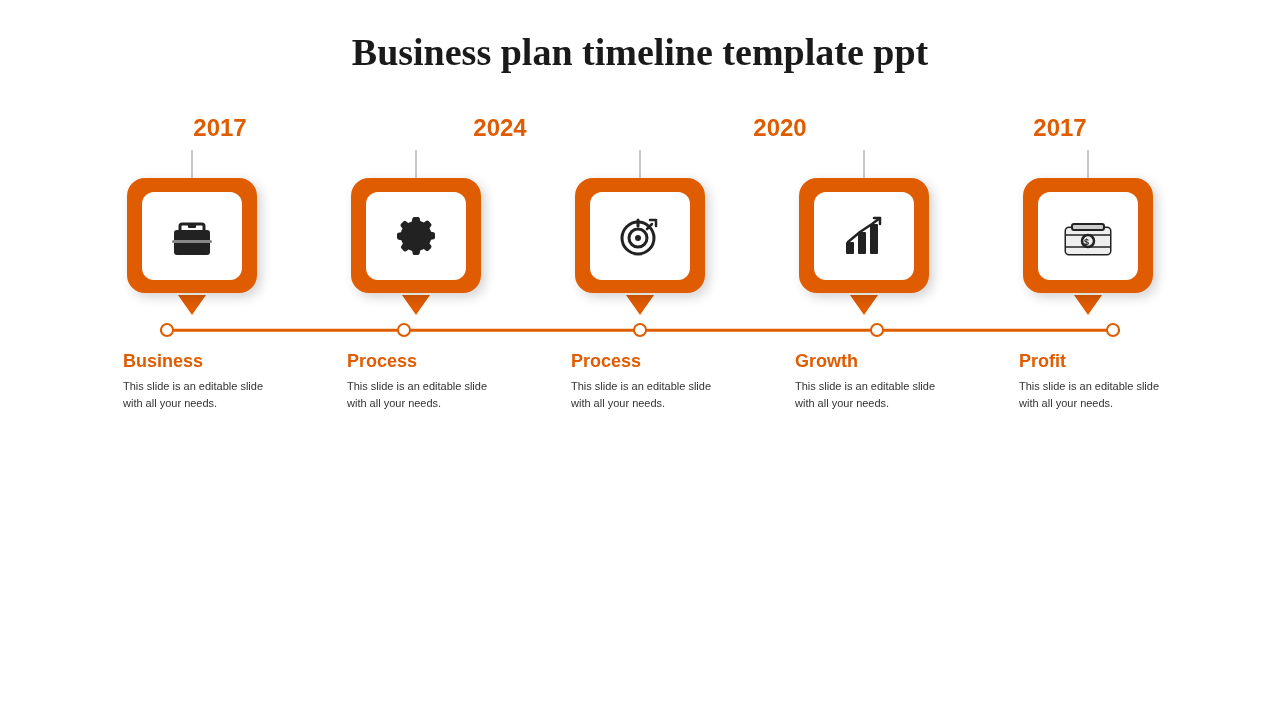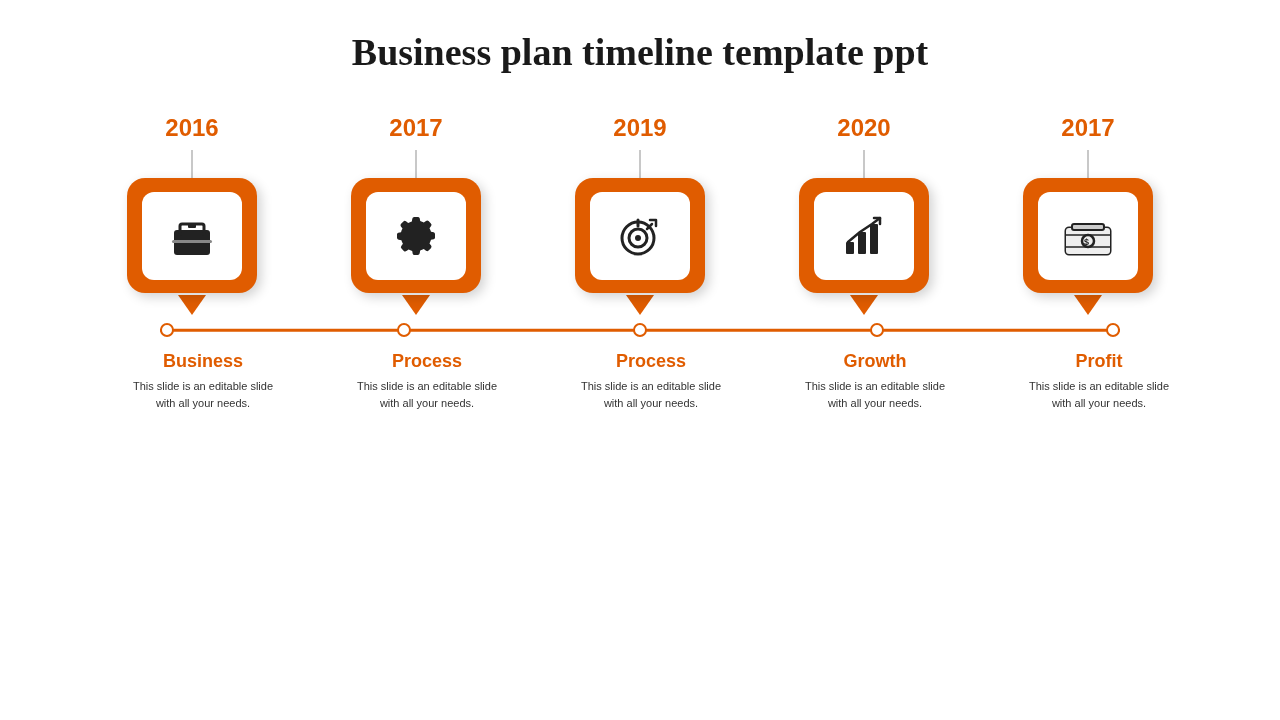--- a/index.html
+++ b/index.html
@@ -135,21 +135,20 @@
     }
     .labels-row {
       display: flex;
       width: 100%;
       justify-content: space-around;
       padding: 0 20px;
       margin-top: 10px;
     }
     .label-block {
       width: 160px;
-      text-align: center;
       margin-left: 22px;
     }
     .label-title {
       font-size: 18px;
       font-weight: 700;
       color: #e05c00;
       margin-bottom: 6px;
     }
     .label-desc {
       font-size: 11px;
@@ -159,23 +158,22 @@
   </style>
 </head>
 <body>
 
 <div class="slide">
   <div class="title">Business plan timeline template ppt</div>
 
   <div class="timeline-area">
 
     <div class="years-row">
-      <div class="year-label">2016</div>
       <div class="year-label">2017</div>
-      <div class="year-label">2019</div>
+      <div class="year-label">2024</div>
       <div class="year-label">2020</div>
       <div class="year-label">2017</div>
     </div>
 
     <div class="icons-row">
 
       <div class="icon-block">
         <div class="connector-line-up"></div>
         <div class="icon-box-outer">
           <div class="icon-box-inner">

